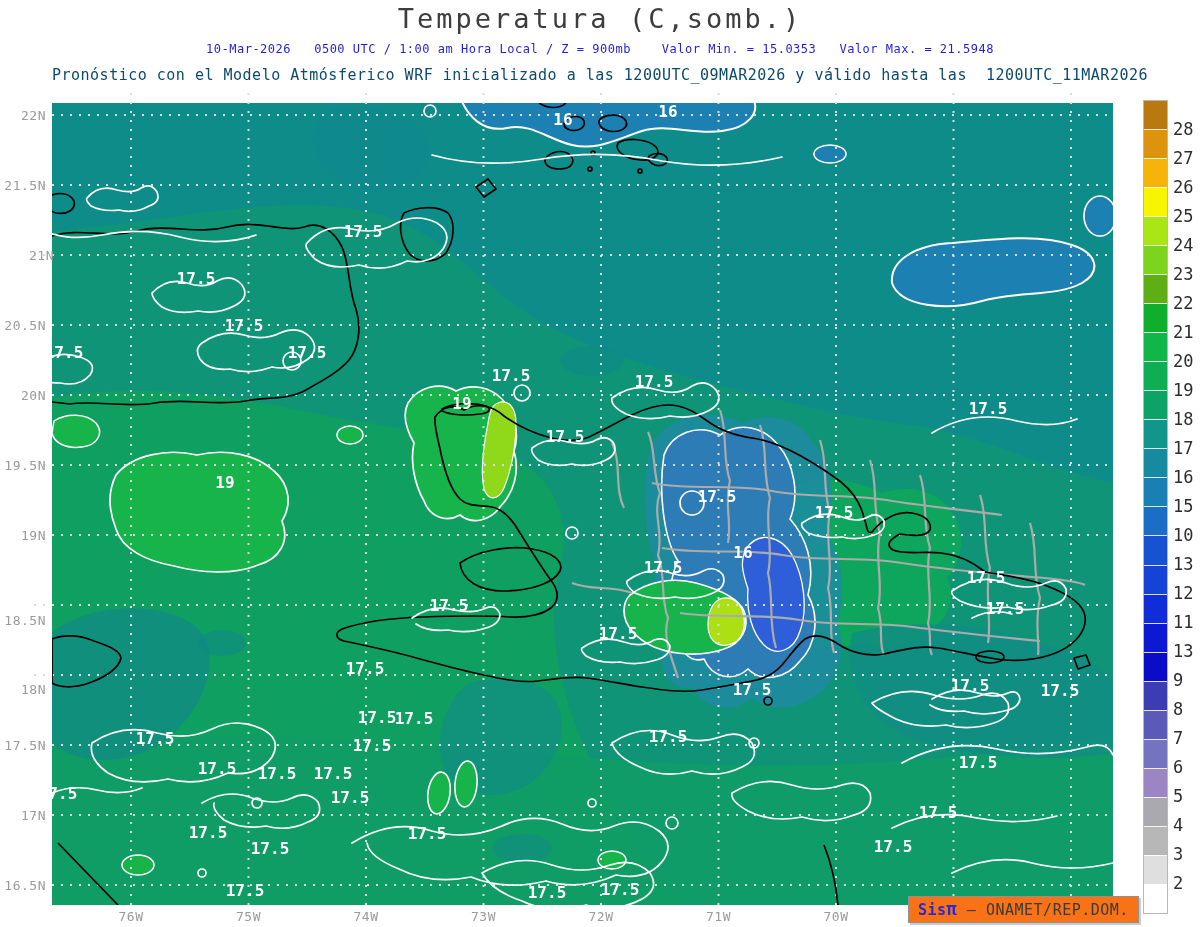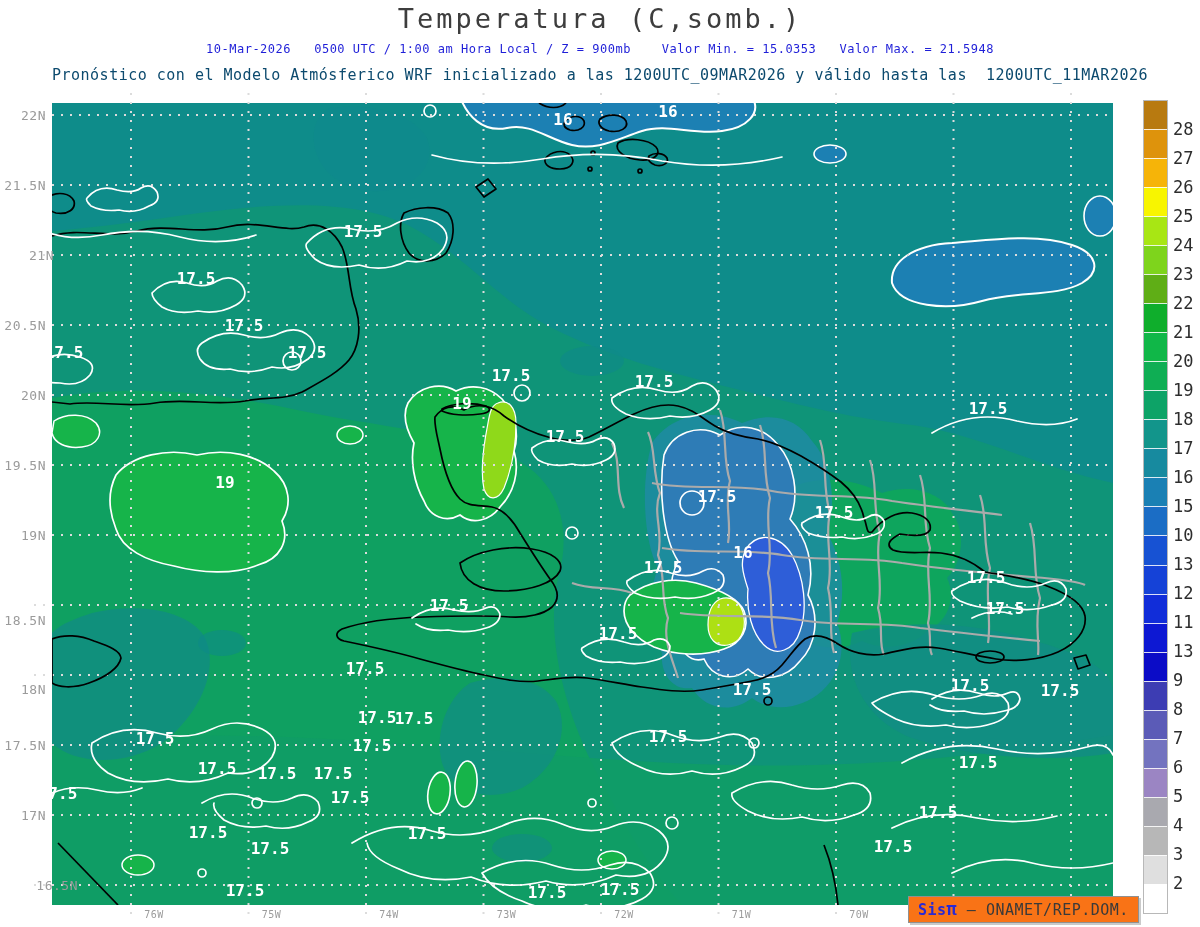--- a/index.html
+++ b/index.html
@@ -8,22 +8,22 @@
   .title{position:absolute;top:3px;left:0;width:1200px;text-align:center;
          font-size:27px;letter-spacing:3px;color:#3d3d3d;font-weight:400;}
   .sub1{position:absolute;top:42px;left:0;width:1200px;text-align:center;
         font-size:12px;color:#1f1fd8;letter-spacing:0.5px;white-space:pre;}
   .sub2{position:absolute;top:66px;left:0;width:1200px;text-align:center;
         font-size:15px;color:#0c4a6e;letter-spacing:0.5px;white-space:pre;}
   #map-wrap{position:absolute;left:52px;top:103px;width:1061px;height:802px;}
   #map-svg{overflow:visible;display:block;}
   .lat-label{position:absolute;left:0;width:46px;text-align:right;font-size:13px;
              color:#9b9b9b;transform:translateY(-50%);letter-spacing:0.5px;}
-  .lon-label{position:absolute;top:909px;font-size:10px;color:#9b9b9b;
-             transform:translateX(-50%);letter-spacing:0.5px;margin-left:23px;}
+  .lon-label{position:absolute;top:909px;font-size:13px;color:#9b9b9b;
+             transform:translateX(-50%);letter-spacing:0.5px;}
   #colorbar{position:absolute;left:1143px;top:100px;width:23px;height:812px;
             border:1px solid #b8b8b8;display:flex;flex-direction:column;box-sizing:content-box;}
   .cb-seg{flex:1 1 auto;}
   .cb-seg + .cb-seg{border-top:1px solid rgba(255,255,255,.85);}
   .cb-label{position:absolute;left:1173px;font-size:17px;color:#2d2d2d;
             transform:translateY(-50%);}
   .credit{position:absolute;left:908px;top:872px;background:#f97316;
           border:1px solid #909090;box-shadow:2px 2px 0 rgba(150,150,150,.5);
           padding:2px 9px 3px 9px;font-size:15px;white-space:pre;letter-spacing:0.5px;margin-top:24px;}
   .credit .sis{color:#2a2ad4;font-weight:bold;}
@@ -258,21 +258,21 @@
     <div class="lat-label" style="top: 185px;">21.5N</div>
     <div class="lat-label" style="top: 255px; padding-left: 8px;">21N</div>
     <div class="lat-label" style="top: 325px;">20.5N</div>
     <div class="lat-label" style="top: 395px;">20N</div>
     <div class="lat-label" style="top: 465px;">19.5N</div>
     <div class="lat-label" style="top: 535px;">19N</div>
     <div class="lat-label" style="top: 605px; margin-top: 15px;">18.5N</div>
     <div class="lat-label" style="top: 675px; margin-top: 14px;">18N</div>
     <div class="lat-label" style="top: 745px;">17.5N</div>
     <div class="lat-label" style="top: 815px;">17N</div>
-    <div class="lat-label" style="top: 885px; margin-left: 32px;">16.5N</div>
+    <div class="lat-label" style="top: 885px;">16.5N</div>
   </div>
 <div id="lon-labels">
     <div class="lon-label" style="left: 131px;">76W</div>
     <div class="lon-label" style="left: 248.5px;">75W</div>
     <div class="lon-label" style="left: 366px;">74W</div>
     <div class="lon-label" style="left: 483.5px;">73W</div>
     <div class="lon-label" style="left: 601px;">72W</div>
     <div class="lon-label" style="left: 718.5px;">71W</div>
     <div class="lon-label" style="left: 836px;">70W</div>
     <div class="lon-label" style="left: 953.5px;">69W</div>

